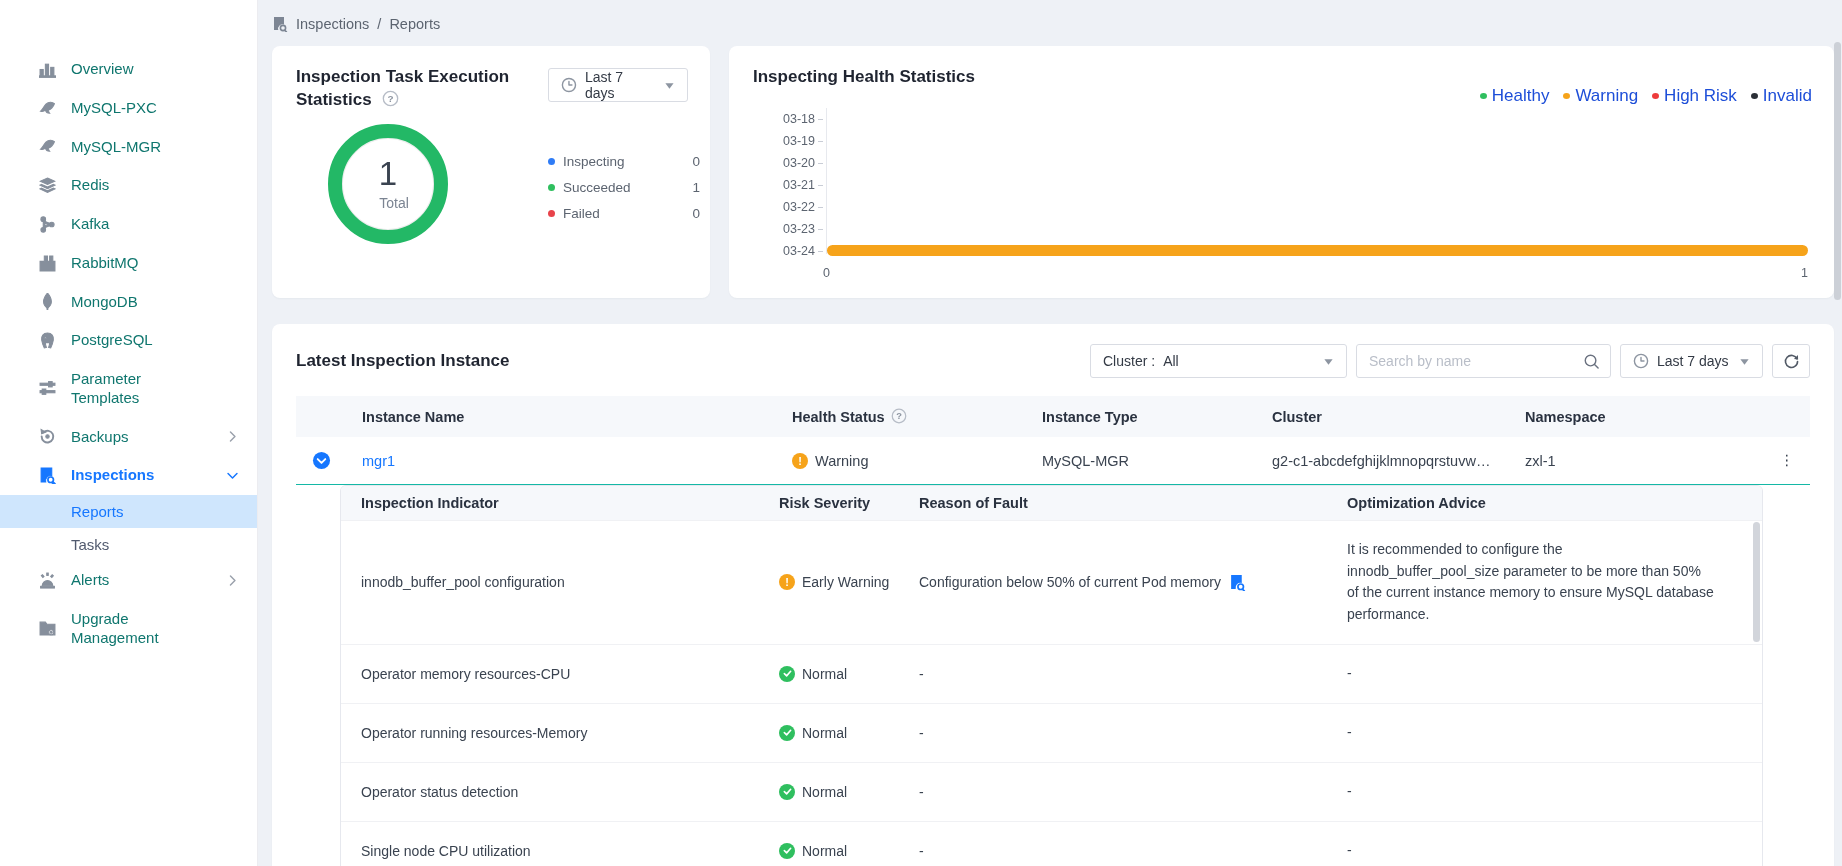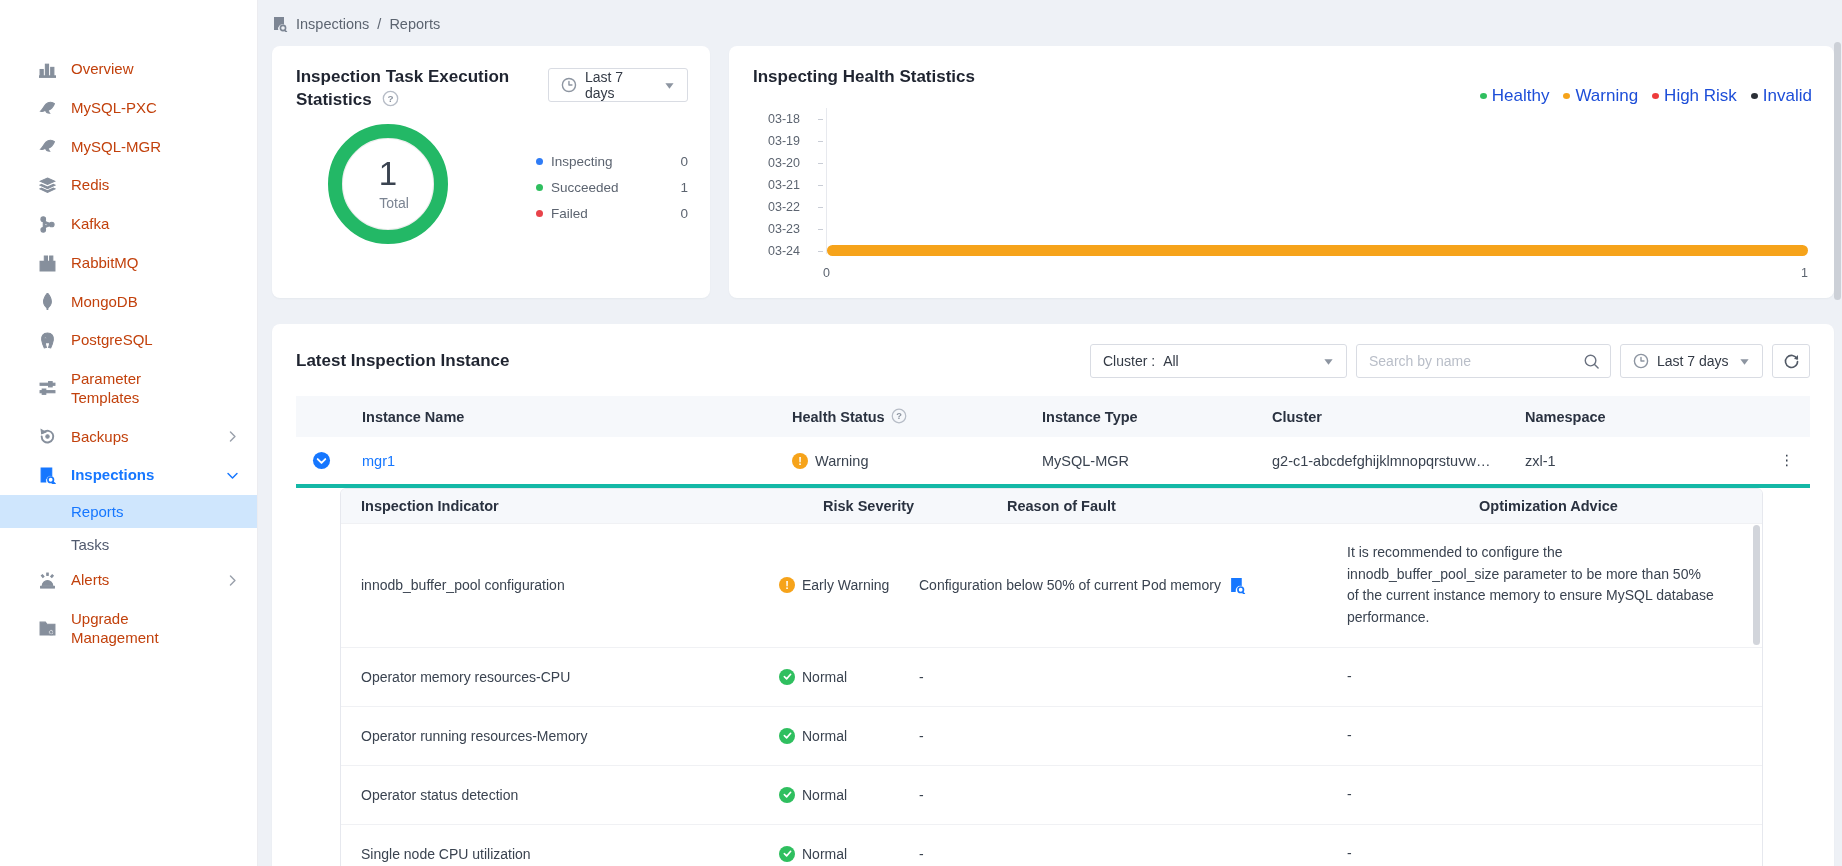--- a/index.html
+++ b/index.html
@@ -1,21 +1,21 @@
 <!DOCTYPE html>
 <html><head>
 <meta charset="utf-8">
 <style>
   * { margin:0; padding:0; box-sizing:border-box; }
   html,body { width:1842px; height:866px; overflow:hidden; }
   body { font-family:"Liberation Sans", sans-serif; background:#eef1f6; color:#333a45; font-size:14px; }
 
   
   .sidebar { position:absolute; left:0; top:0; width:258px; height:866px; background:#ffffff; border-right:1px solid #ececf0; padding-top:50px; }
-  .side-item { display:flex; align-items:center; gap:15px; padding:10px 18px 10px 38px; color:#c2410c; font-size:15px; cursor:pointer; line-height:1.25; }
+  .side-item { display:flex; align-items:center; gap:15px; padding:10px 18px 10px 38px; color:#0f766e; font-size:15px; cursor:pointer; line-height:1.25; }
   .side-item .ic { width:18px; height:18px; flex:0 0 18px; display:flex; align-items:center; justify-content:center; }
   .side-item .ic svg { width:17px; height:17px; fill:#868f9c; stroke:#868f9c; }
   .side-item .chev { margin-left:auto; display:flex; }
   .side-item.active { color:#1677ff; font-weight:bold; }
   .side-item.active .ic svg { fill:#1677ff; stroke:#1677ff; }
   .side-sub { padding:8px 18px 8px 71px; font-size:15px; color:#515a6e; cursor:pointer; }
   .side-sub.selected { background:#cfe6fd; color:#1677ff; }
   .wrap2 { width:128px; }
 
   
@@ -31,62 +31,62 @@
   .help { display:inline-flex; vertical-align:-2px; margin-left:6px; }
 
   .select-box { display:flex; align-items:center; gap:8px; border:1px solid #d9dce3; border-radius:3px; background:#fff; height:34px; padding:0 12px; font-size:14px; color:#333a45; cursor:pointer; }
   .stats-range { position:absolute; right:22px; top:22px; width:140px; }
 
   
   .donut-area { position:absolute; left:56px; top:78px; width:120px; height:120px; }
   .donut { width:120px; height:120px; border-radius:50%; border:14px solid #23b866; display:flex; flex-direction:column; align-items:center; justify-content:center; box-shadow:inset 0 0 0 1px #ececec; }
   .donut .num { font-size:33px; color:#3a4350; line-height:1; }
   .donut .lbl { font-size:14px; color:#7b8492; margin-top:5px;margin-left:12px; }
-  .stat-legend { position:absolute; left:264px; top:108px; width:152px; }
+  .stat-legend { position:absolute; left:276px; top:108px; width:152px; }
   .stat-legend .li { display:flex; align-items:center; margin-bottom:11px; font-size:13.5px; color:#5c6470; }
   .dot { width:7px; height:7px; border-radius:50%; margin-right:8px; flex:0 0 7px; }
   .stat-legend .val { margin-left:auto; color:#5c6470; }
 
   
   .h-legend { position:absolute; right:22px; top:40px; display:flex; gap:14px; font-size:17px; color:#1d4ed8; }
   .h-legend .li { display:flex; align-items:center; gap:5px; }
   .h-legend .dot { margin-right:0; width:6px; height:6px; }
   .hchart { position:absolute; left:24px; right:24px; top:62px; bottom:16px; }
   .axis { position:absolute; left:73px; top:0; bottom:28px; width:1px; background:#e7e9ee; }
   .hrow { position:absolute; left:0; right:0; height:22px; display:flex; align-items:center; }
-  .hrow .ylab { width:62px; text-align:center; font-size:12.5px; color:#5c6470; }
+  .hrow .ylab { width:62px; text-align:right; font-size:12.5px; color:#5c6470; }
   .hrow .tick { width:5px; height:1px; background:#c9cdd6; margin-left:3px; }
   .bar-warning { position:absolute; left:74px; right:2px; height:11px; background:#f6a31a; border-radius:6px; }
   .xlab { position:absolute; bottom:2px; font-size:12.5px; color:#5c6470; }
 
   
   .card-latest { margin-top:26px; height:560px; padding:20px 24px; position:relative; overflow:hidden; }
   .latest-head { display:flex; align-items:center; }
   .latest-head .card-title { flex:0 0 auto; }
   .filters { margin-left:auto; display:flex; gap:9px; align-items:center; }
   .f-cluster { width:257px; justify-content:flex-start; }
   .f-cluster .caret { margin-left:auto; }
   .f-search { width:255px; height:34px; border:1px solid #d9dce3; border-radius:3px; display:flex; align-items:center; padding:0 10px 0 12px; color:#b9bec8; font-size:14px; }
   .f-search .ph { flex:1; }
   .f-range { width:143px; }
   .f-range .caret { margin-left:auto; }
   .btn-refresh { width:38px; height:34px; border:1px solid #d9dce3; border-radius:3px; background:#fff; display:flex; align-items:center; justify-content:center; cursor:pointer; }
 
   table.outer { width:100%; margin-top:18px; border-collapse:collapse; table-layout:fixed; }
   table.outer th { background:#f6f8fb; font-weight:bold; color:#2a3240; font-size:14.5px; text-align:left; padding:12px 16px; }
-  table.outer td { padding:14px 16px; font-size:14.5px; color:#3a4350; border-bottom:4px solid #14b8a6; background:#fff; }
+  table.outer td { padding:14px 16px; font-size:14.5px; color:#3a4350; border-bottom:1px solid #14b8a6; background:#fff; }
   .link { color:#1677ff; cursor:pointer; }
   .expander { display:inline-flex; vertical-align:middle; cursor:pointer; }
   .badge { display:inline-flex; align-items:center; gap:7px; }
   .cell-trunc { overflow:hidden; text-overflow:ellipsis; white-space:nowrap; }
   .kebab { color:#1677ff; font-size:17px; letter-spacing:0; cursor:pointer; line-height:1; text-align:right; }
 
   .inner-wrap { margin:0 47px 0 44px; border:1px solid #e6e8ee; border-radius:6px; position:relative; background:#fff; overflow:hidden; }
   .igrid { display:grid; grid-template-columns:418px 140px 428px 1fr; }
-  .ihead { background:#f6f8fb;gap:44px; }
+  .ihead { background:#f6f8fb; }
   .ihead .icell { font-weight:bold; color:#2a3240; font-size:14.5px; padding:9px 20px; }
   .icell { padding:18px 20px; font-size:14px; color:#3a4350; display:flex; align-items:center; gap:8px; }
   .irow { border-top:1px solid #f0f1f4; }
   .icell.advice { line-height:1.55; display:block; padding-right:46px; }
   .ic-badge { display:inline-flex; align-items:center; gap:7px; white-space:nowrap; }
   .circ { width:16px; height:16px; border-radius:50%; display:inline-flex; align-items:center; justify-content:center; flex:0 0 16px; }
   .circ.orange { background:#f6a31a; }
   .circ.green { background:#2fbf5f; }
   .circ span { color:#fff; font-size:11px; font-weight:bold; line-height:1; }
   .inner-scroll { position:absolute; right:2px; top:36px; width:7px; height:120px; background:#d2d5db; border-radius:4px; }

